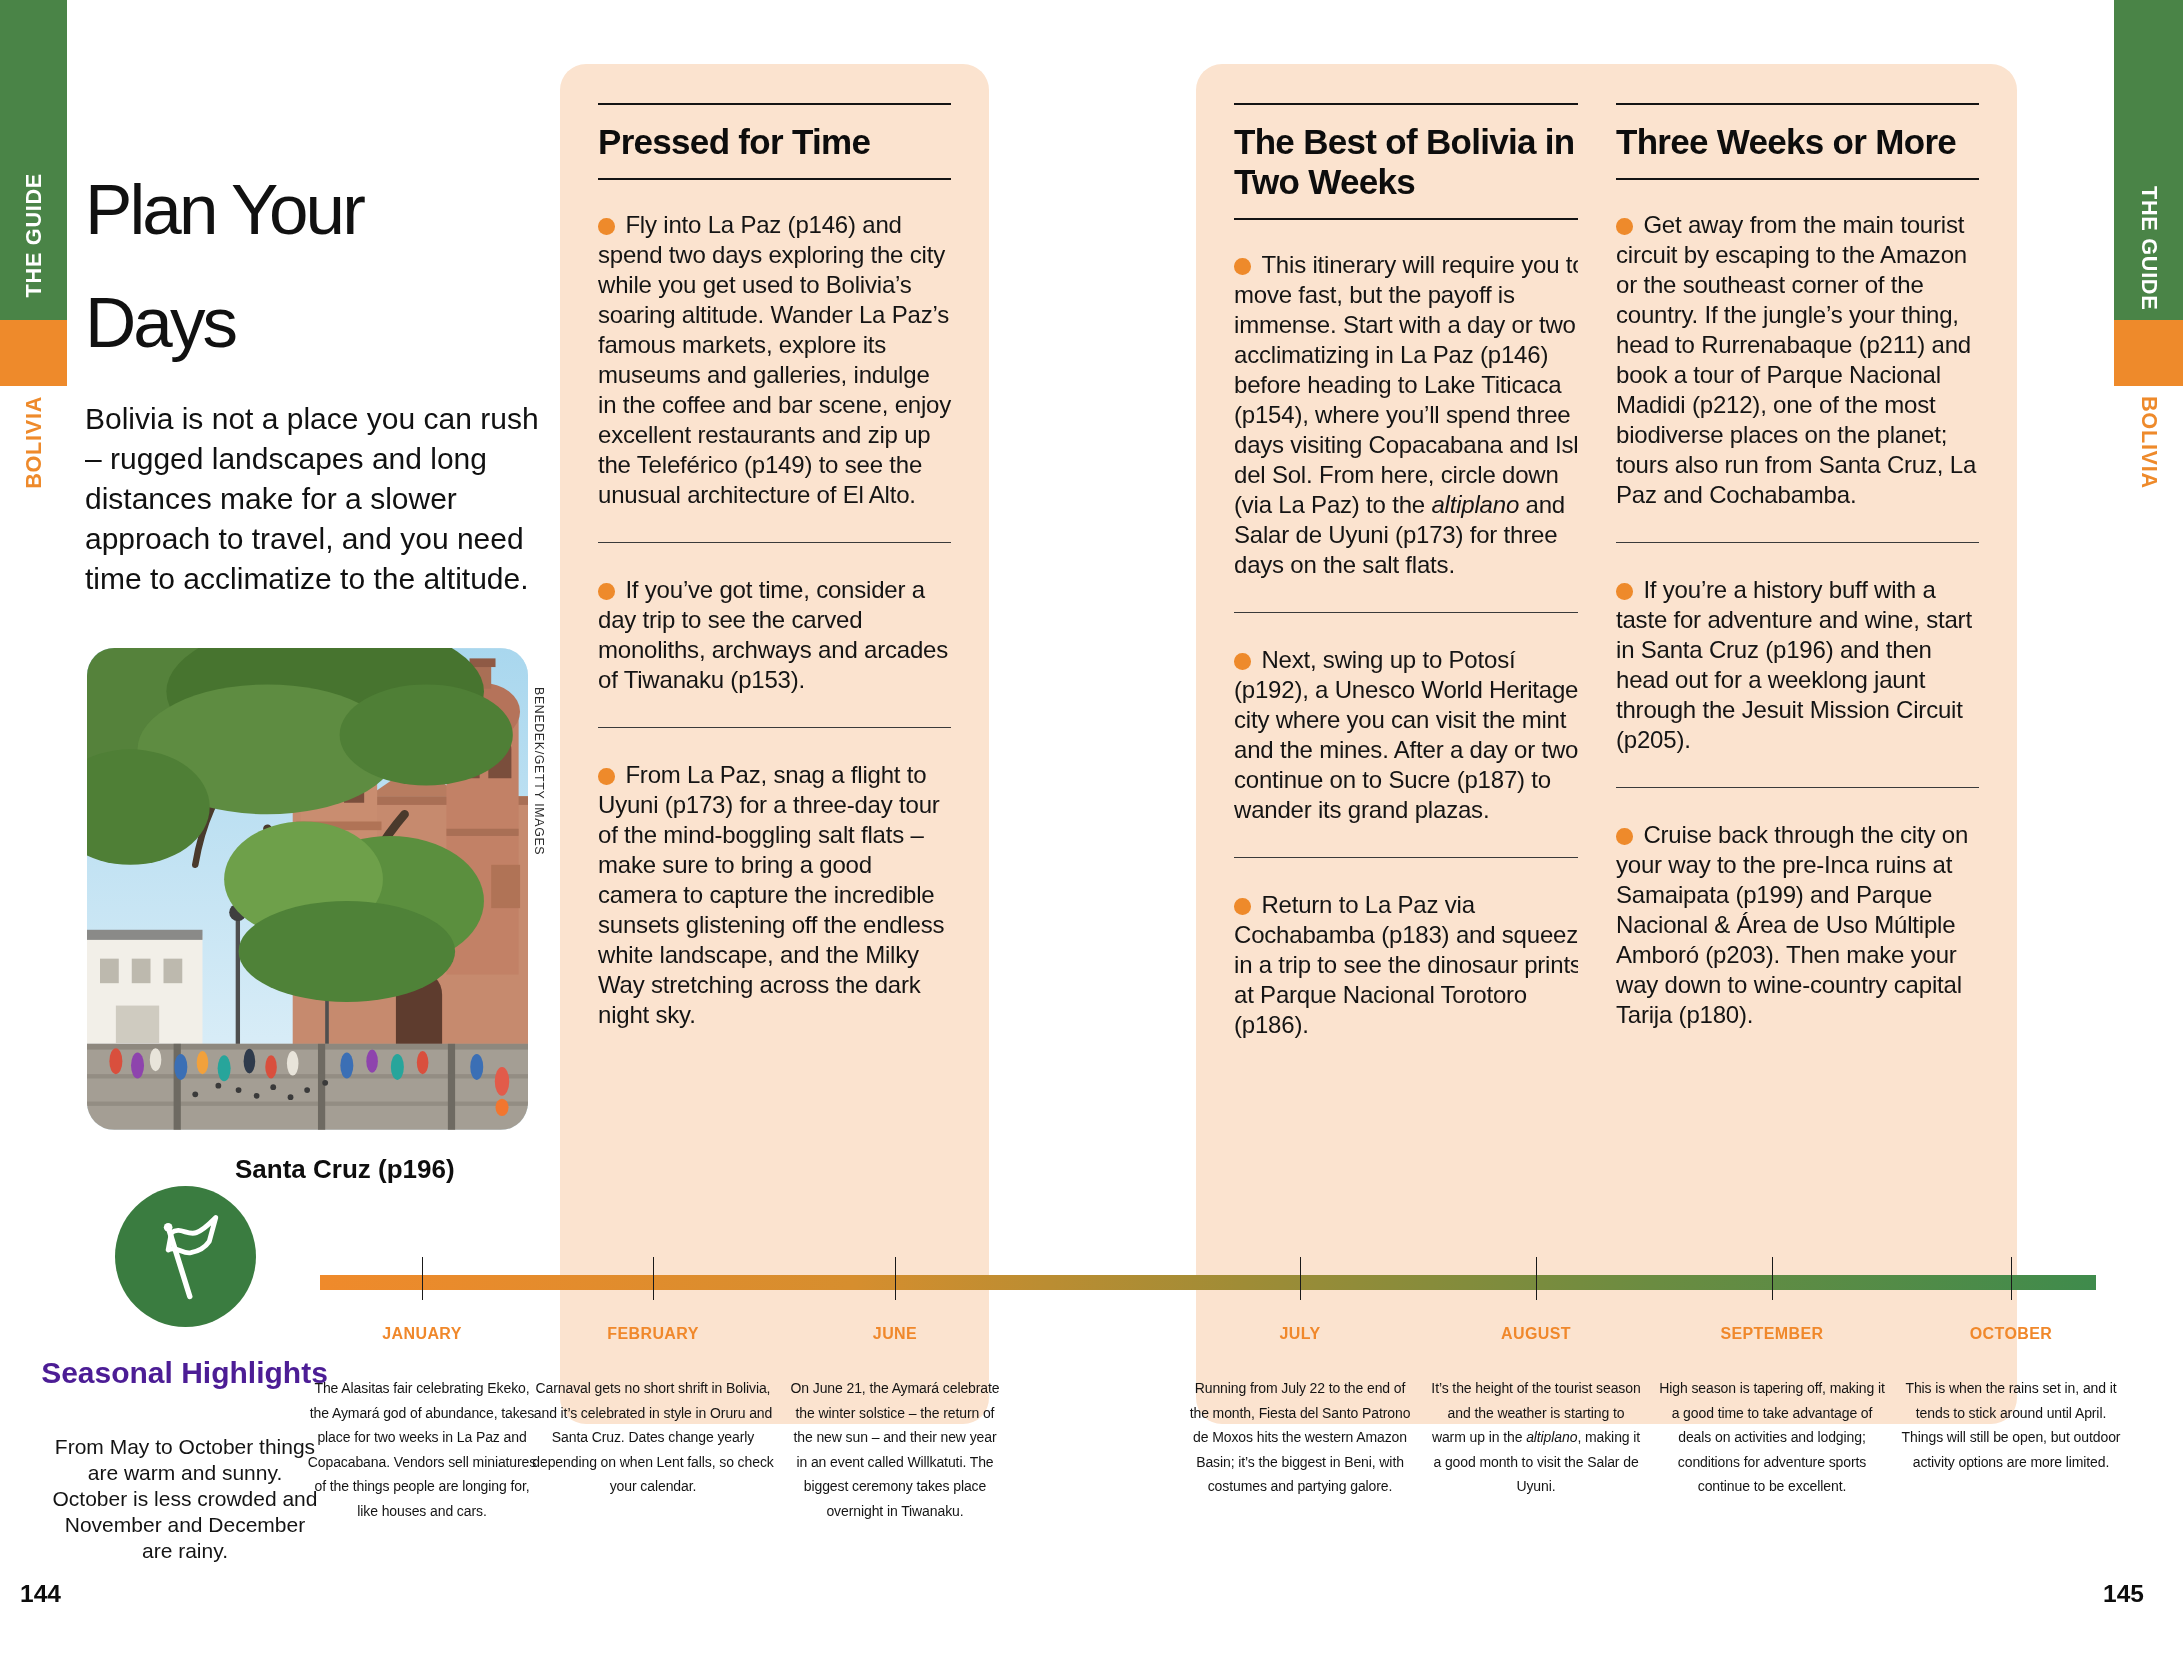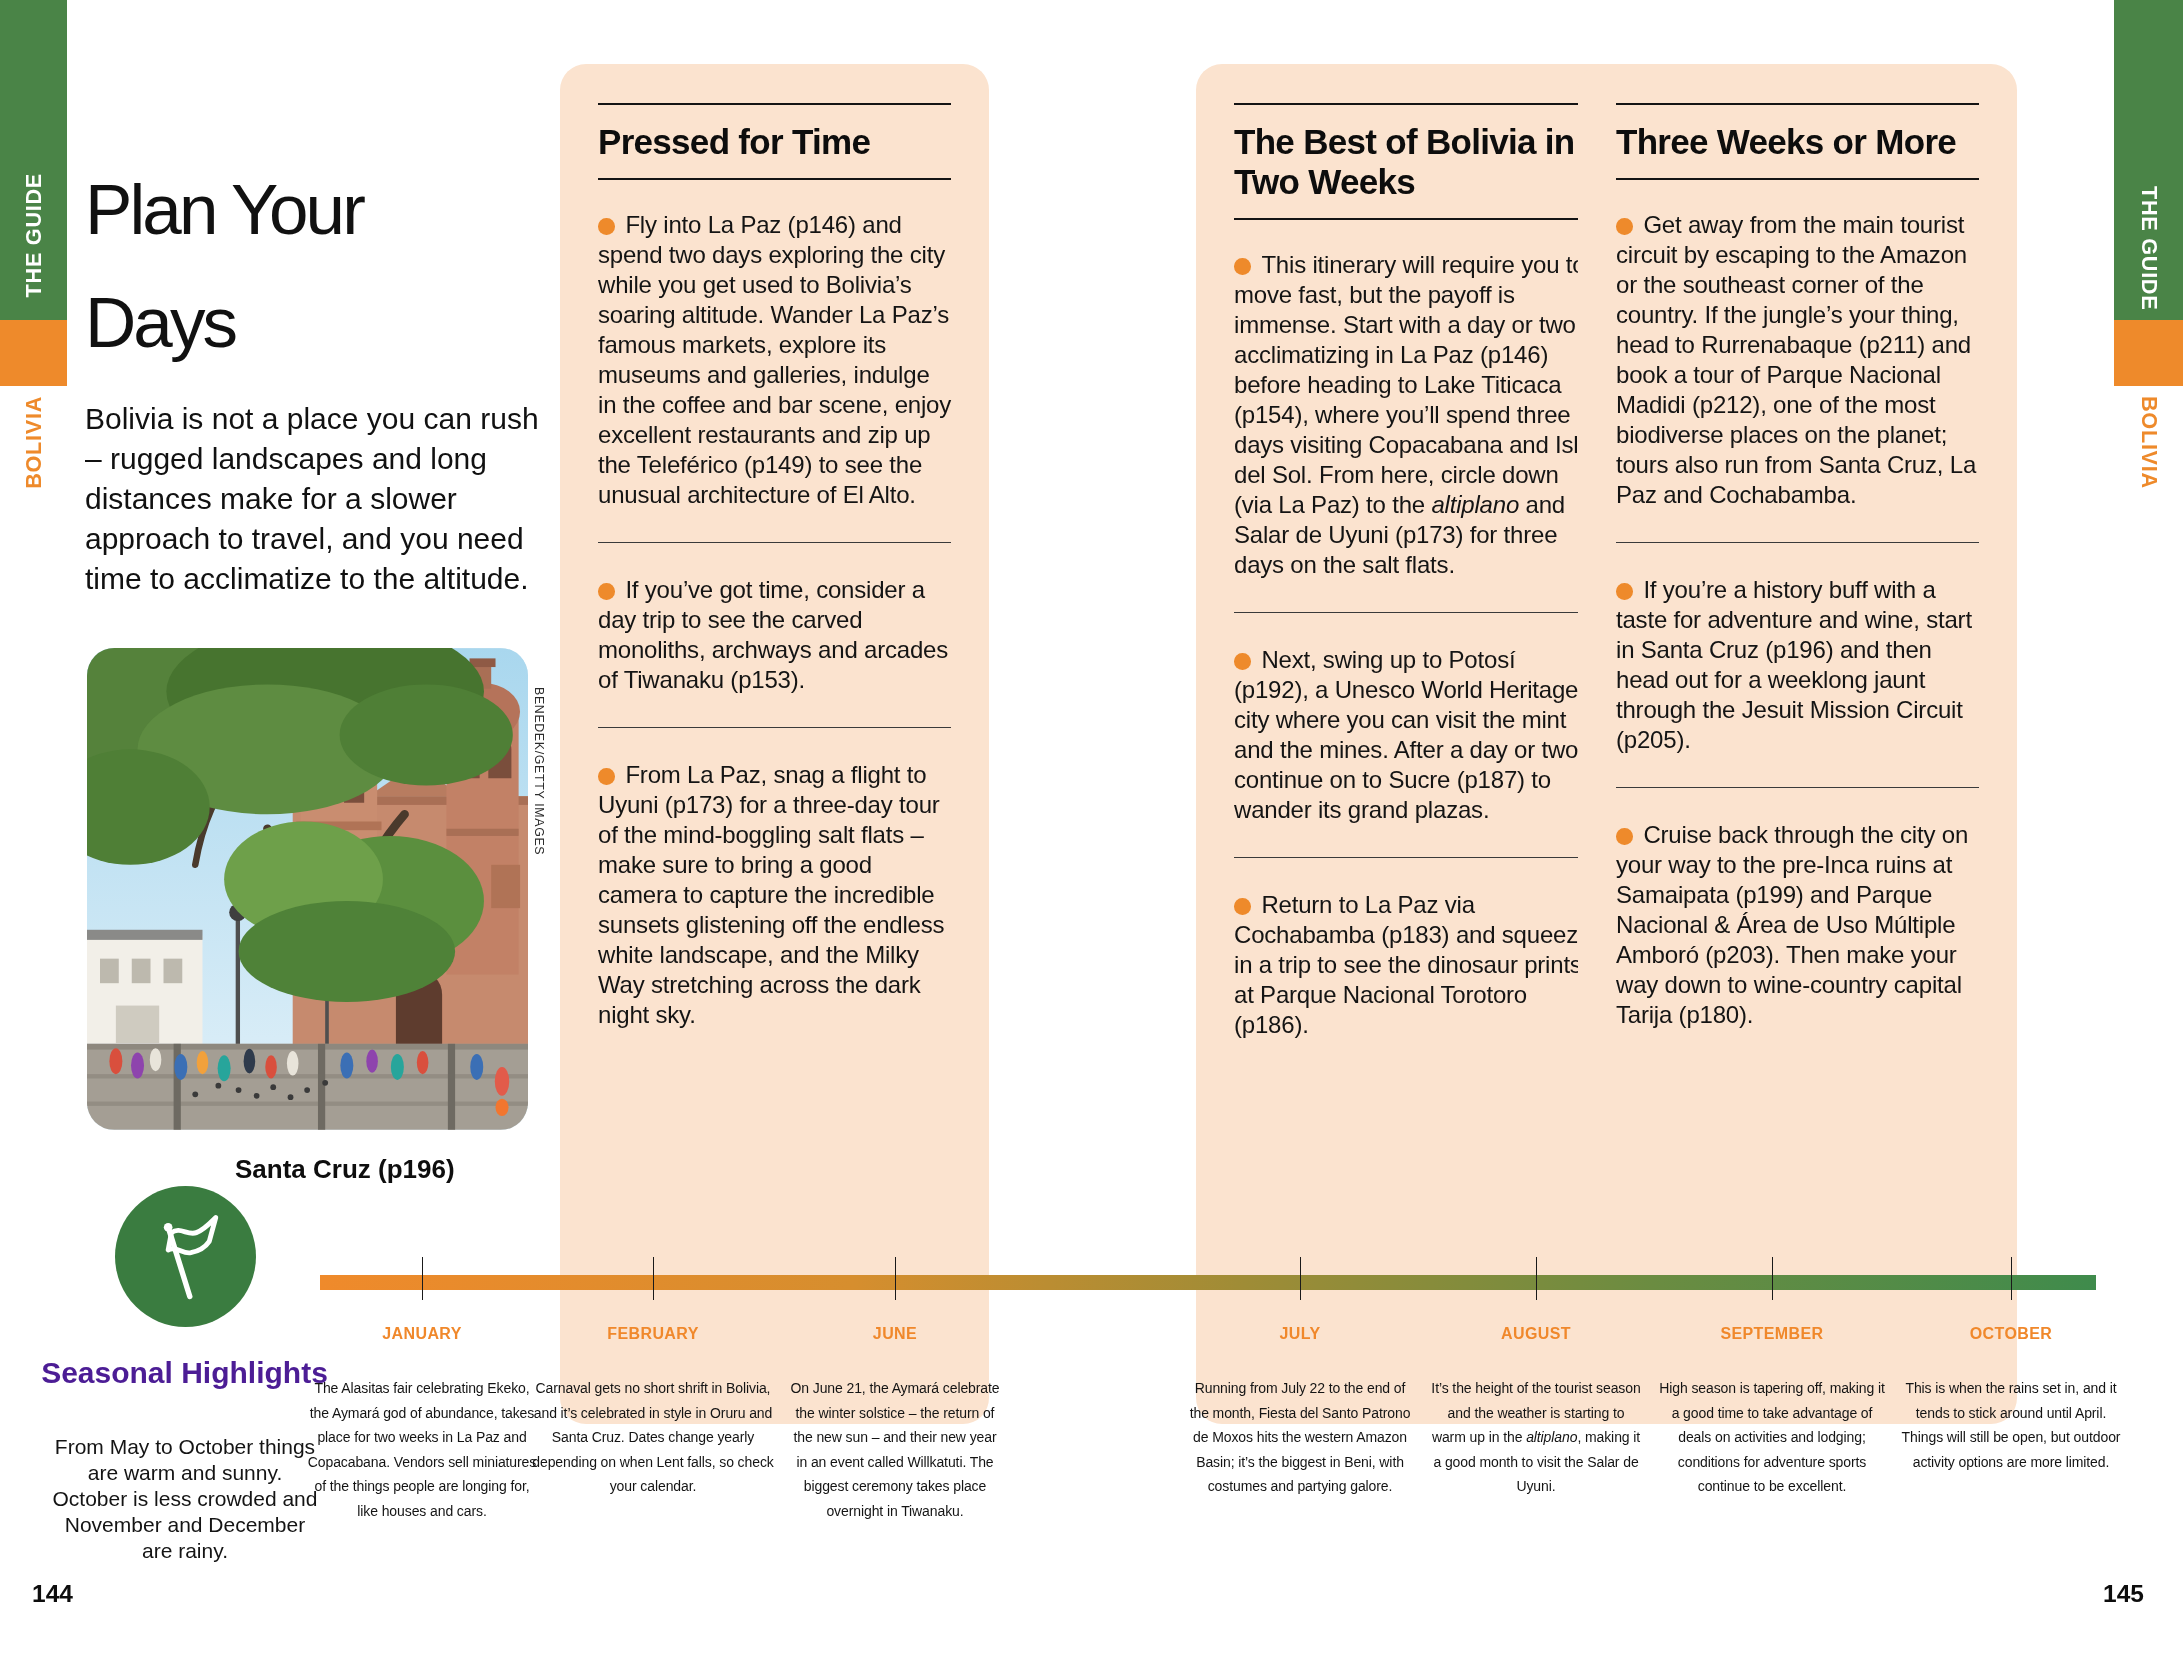--- a/index.html
+++ b/index.html
@@ -65,21 +65,21 @@
   
   #tl-bar{position:absolute;left:320px;top:1275px;width:1776px;height:15px;
           background:linear-gradient(90deg,#EF8A2B 0%,#D68E2E 30%,#9F8C36 52%,#6B8C41 75%,#3F8B4C 100%);}
   .tick{position:absolute;top:1257px;width:1.4px;height:43px;background:#1a1a1a;}
   .month{position:absolute;top:1325px;transform:translateX(-50%);text-align:center;}
   .month .mlabel{color:#F0882B;font-weight:700;font-size:16px;letter-spacing:0.4px;margin-bottom:33px;}
   .month .mtext{font-size:14px;line-height:24.5px;letter-spacing:-0.1px;color:#141414;}
 
   
   .pagenum{position:absolute;top:1580px;font-weight:700;font-size:24.5px;color:#0d0d0d;}
-  #pagenum-left{left:32px;}
+  #pagenum-left{left:20px;}
   #pagenum-right{left:2072px;width:72px;text-align:right;}
 </style>
 </head>
 <body>
 
 <div id="page">
 
   <div class="bar-green left"></div>
   <div class="bar-orange left"></div>
   <div class="vert-label vl-guide-left">

